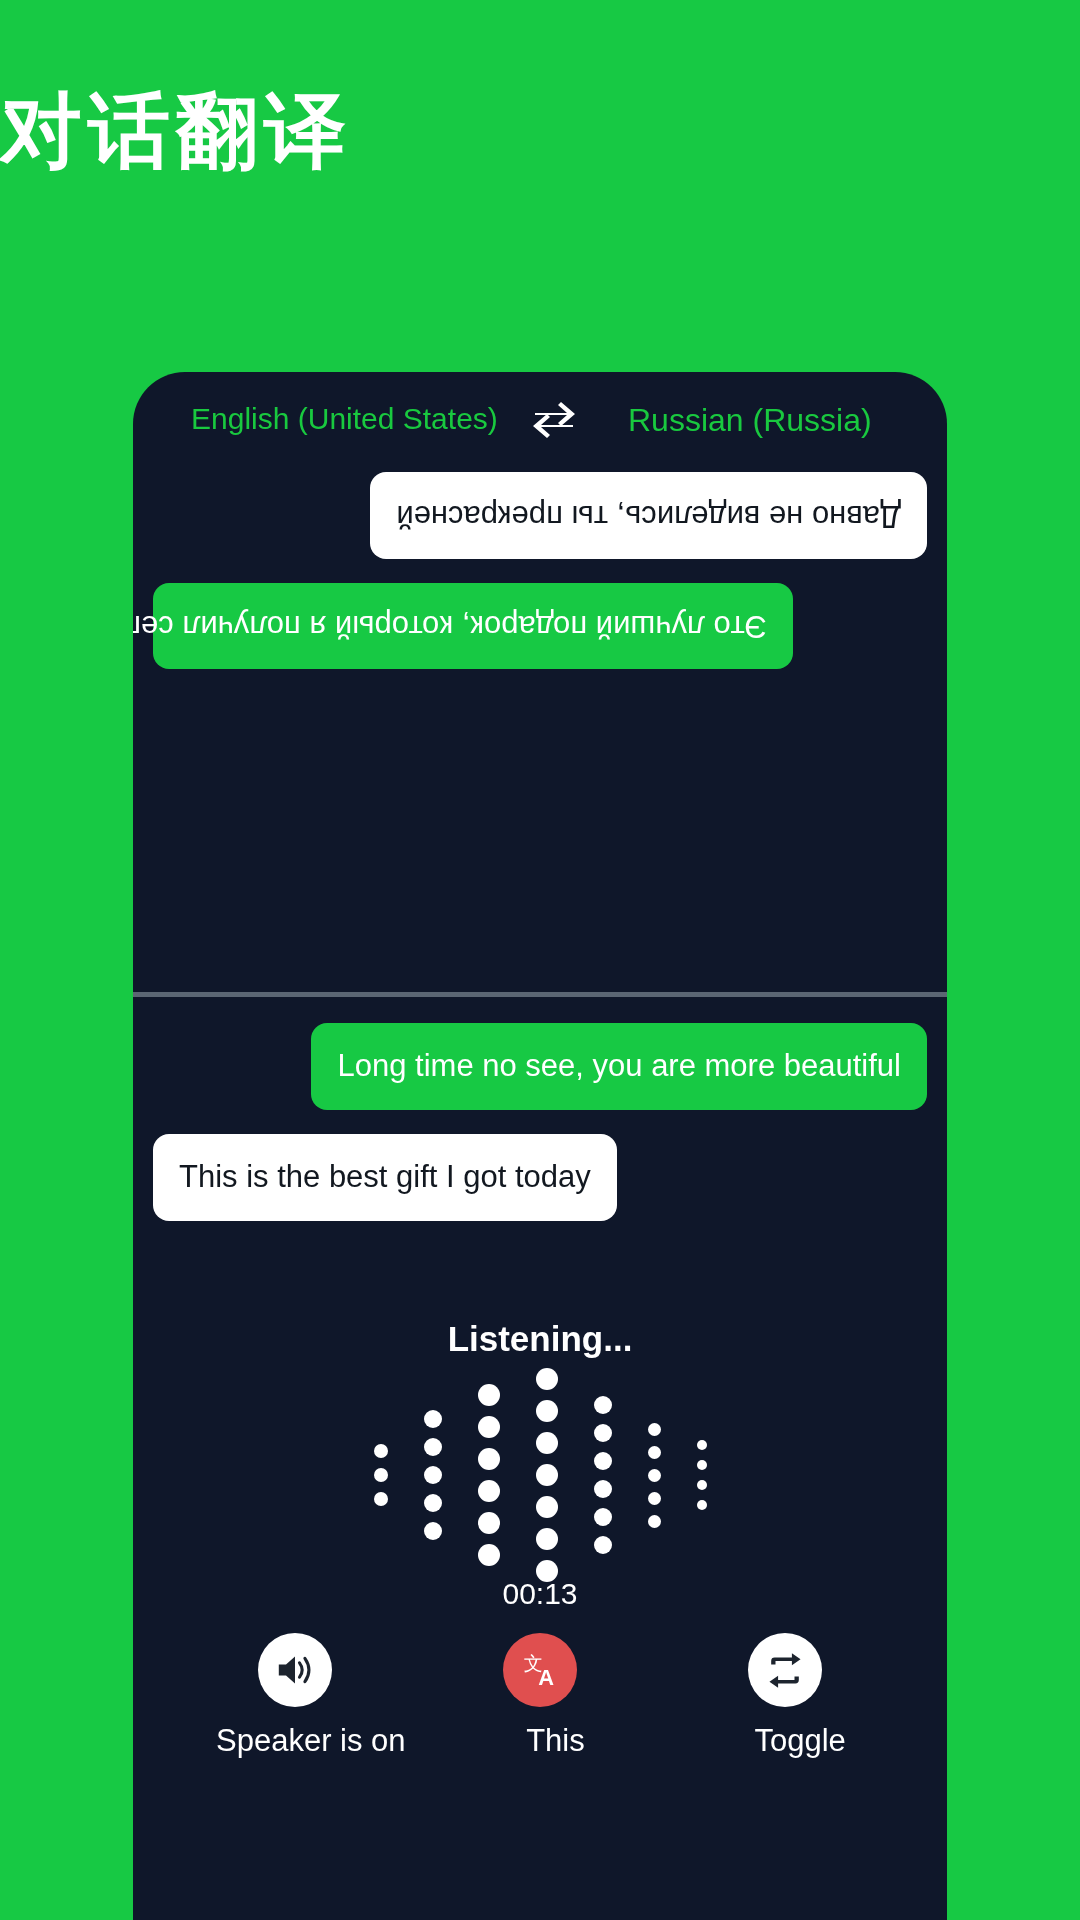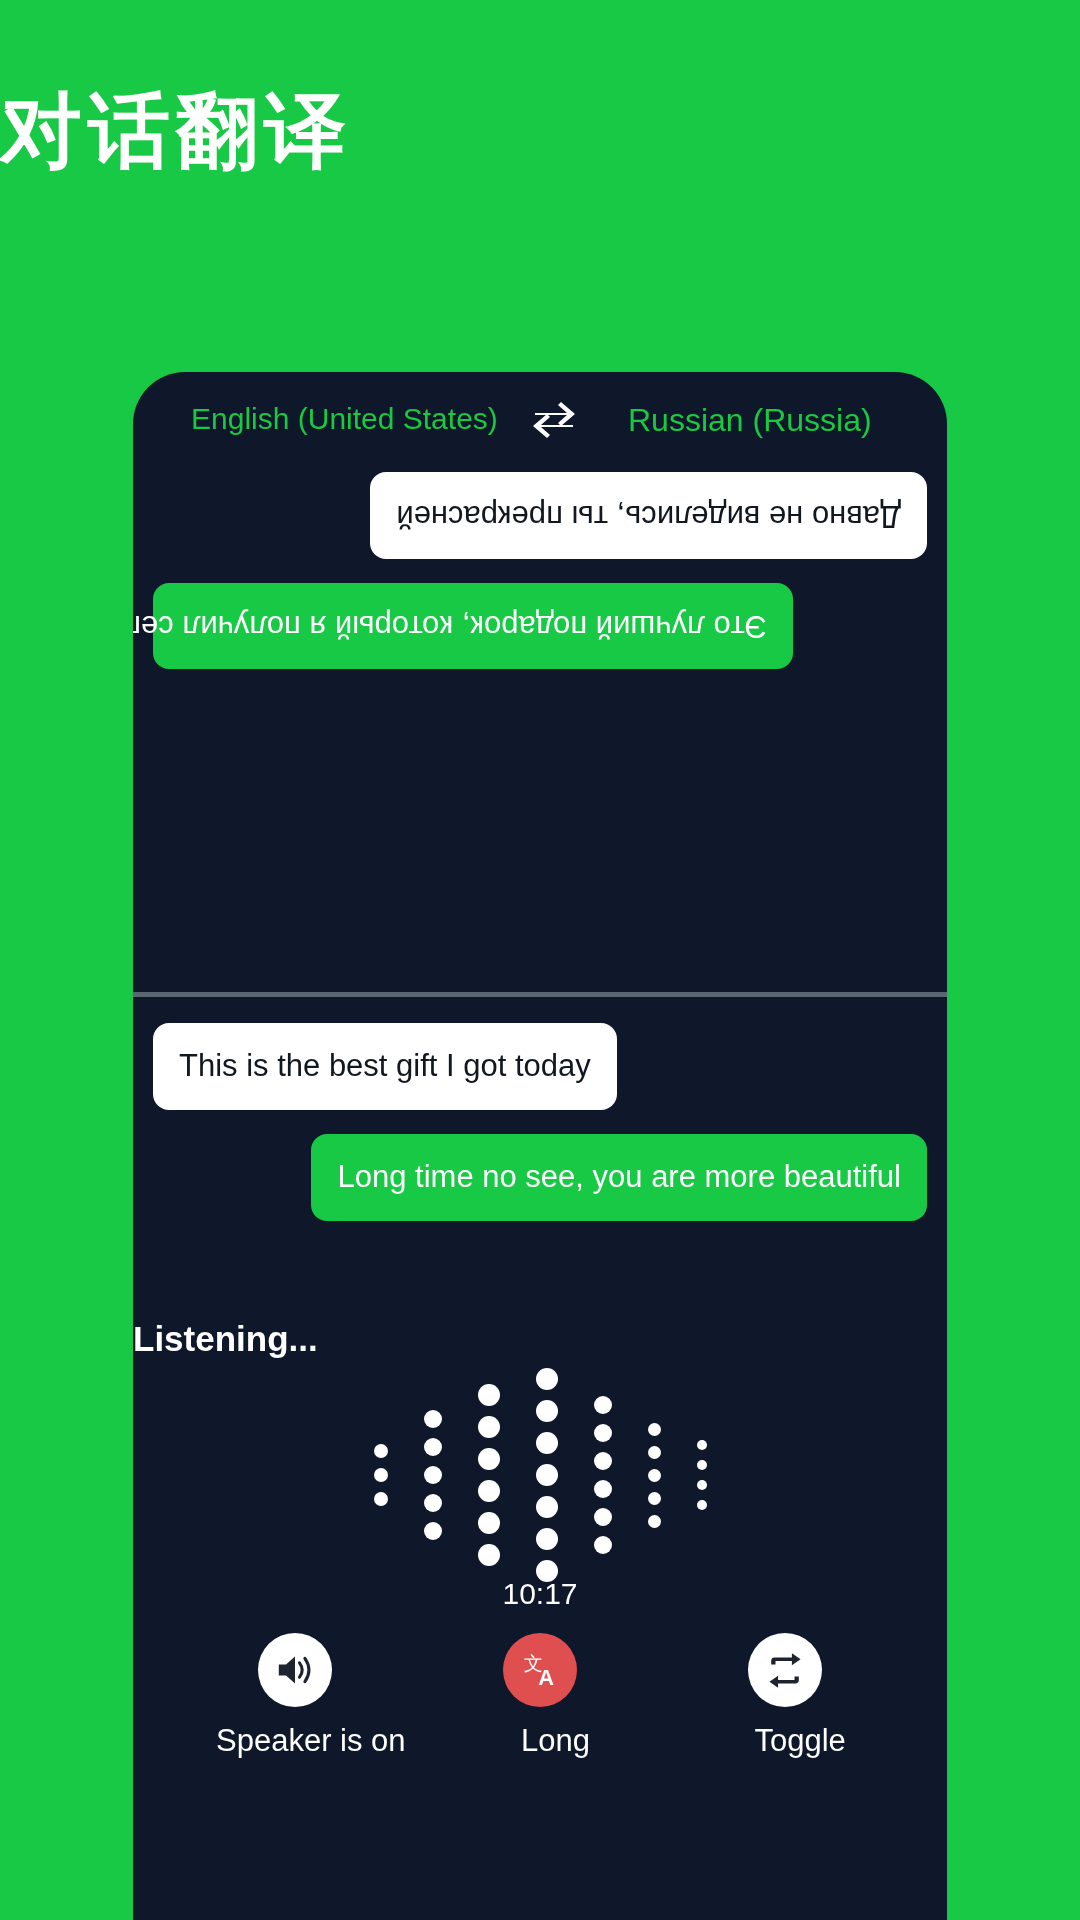--- a/index.html
+++ b/index.html
@@ -119,21 +119,21 @@
   .bubble.white{
     background:#ffffff;
     color:#121820;
   }
 
   
   .listening{
     position:absolute;
     left:0; right:0;
     top:322px;
-    text-align:left;
+    text-align:center;
     color:#ffffff;
     font-size:35px;
     font-weight:700;
   }
 
   .wave{
     position:absolute;
     left:0; right:0;
     top:388px;
     height:180px;
@@ -220,25 +220,25 @@
       </div>
       <div class="row left">
         <div class="bubble white">Давно не виделись, ты прекрасней</div>
       </div>
     </div>
   </div>
 
   <div class="divider"></div>
 
   <div class="pane-bottom">
+    <div class="row right">
+      <div class="bubble green">Long time no see, you are more beautiful</div>
+    </div>
     <div class="row left">
       <div class="bubble white">This is the best gift I got today</div>
-    </div>
-    <div class="row right">
-      <div class="bubble green">Long time no see, you are more beautiful</div>
     </div>
 
     <div class="listening">Listening...</div>
 
     <div class="wave" id="waveform">
         <div class="wave-col">
           <div class="dot" style="width: 14px; height: 14px; background: rgb(255, 255, 255);"></div>
           <div class="dot" style="width: 14px; height: 14px; background: rgb(255, 255, 255);"></div>
           <div class="dot" style="width: 14px; height: 14px; background: rgb(255, 255, 255);"></div>
         </div>
@@ -282,21 +282,21 @@
           <div class="dot" style="width: 13px; height: 13px; background: rgb(255, 255, 255);"></div>
         </div>
         <div class="wave-col">
           <div class="dot" style="width: 10px; height: 10px; background: rgb(255, 255, 255);"></div>
           <div class="dot" style="width: 10px; height: 10px; background: rgb(255, 255, 255);"></div>
           <div class="dot" style="width: 10px; height: 10px; background: rgb(255, 255, 255);"></div>
           <div class="dot" style="width: 10px; height: 10px; background: rgb(255, 255, 255);"></div>
         </div>
       </div>
 
-    <div class="timer">10:17</div>
+    <div class="timer">00:13</div>
 
     <div class="controls">
 
       <div class="ctrl">
         <div class="ctrl-circle">
           <svg viewBox="0 0 44 40" width="40" height="36">
             <path d="M4 14 H12 L22 5 V35 L12 26 H4 Z" fill="#1d242e"></path>
             <path d="M27 12 q6 8 0 16" stroke="#1d242e" stroke-width="3.4" fill="none" stroke-linecap="round"></path>
             <path d="M33 7 q9 13 0 26" stroke="#1d242e" stroke-width="3.4" fill="none" stroke-linecap="round"></path>
           </svg>
@@ -304,21 +304,21 @@
         <div class="ctrl-label">Speaker is on</div>
       </div>
 
       <div class="ctrl">
         <div class="ctrl-circle red">
           <svg viewBox="0 0 44 44" width="40" height="40">
             <text x="4" y="22" font-family="DejaVu Sans, sans-serif" font-size="21" fill="#ffffff">文</text>
             <text x="20" y="38" font-family="Liberation Sans, sans-serif" font-size="24" font-weight="700" fill="#ffffff">A</text>
           </svg>
         </div>
-        <div class="ctrl-label">Long</div>
+        <div class="ctrl-label">This</div>
       </div>
 
       <div class="ctrl">
         <div class="ctrl-circle">
           <svg viewBox="0 0 44 40" width="38" height="35">
             <path d="M6 13 V9 a4 4 0 0 1 4-4 H30 V0 L40 7 L30 14 V9 H11 V13 Z" fill="#1d242e"></path>
             <path d="M38 27 V31 a4 4 0 0 1 -4 4 H14 V40 L4 33 L14 26 V31 H33 V27 Z" fill="#1d242e"></path>
           </svg>
         </div>
         <div class="ctrl-label">Toggle</div>

